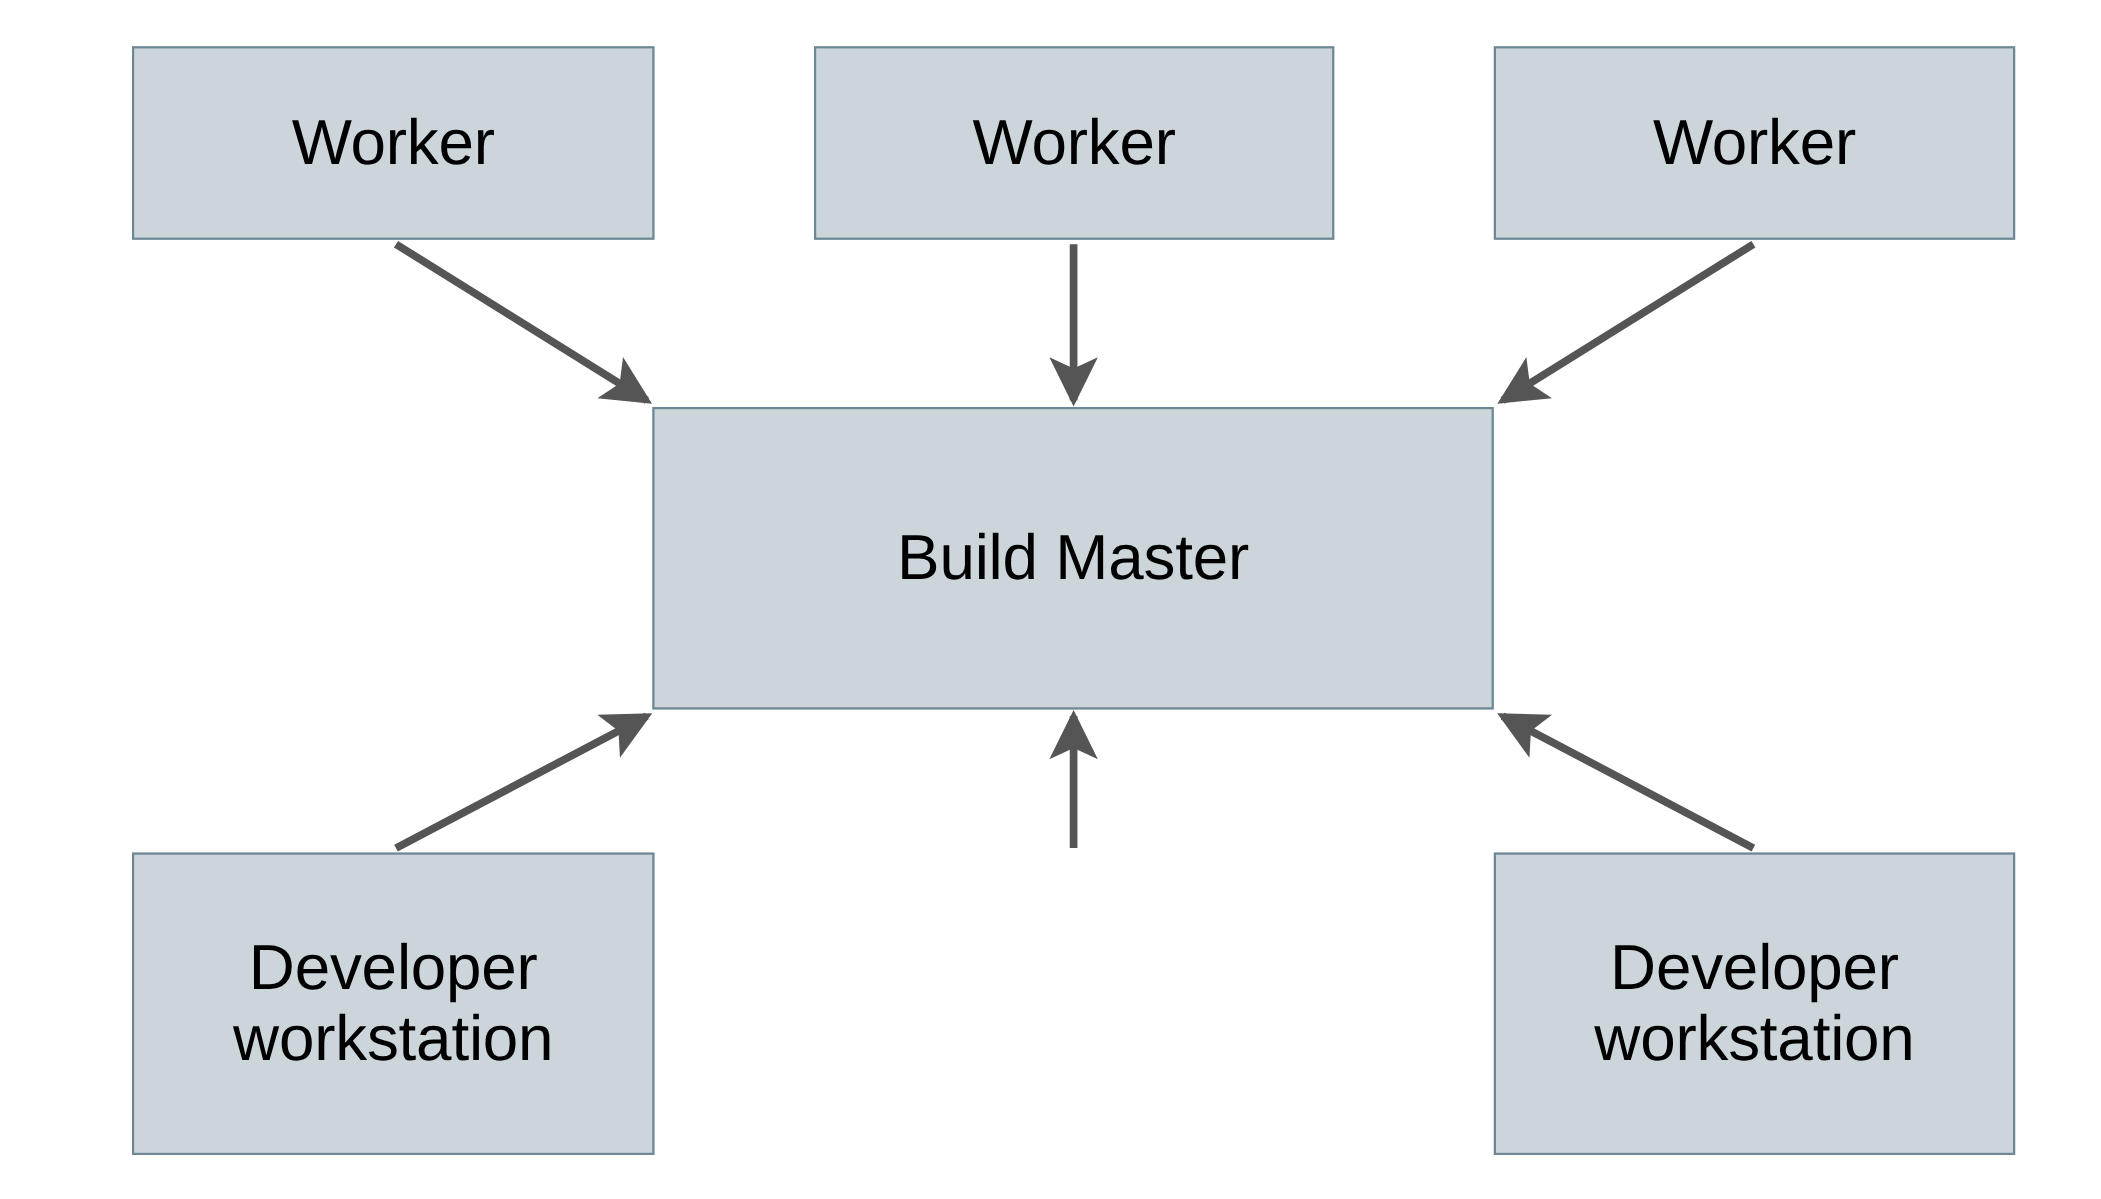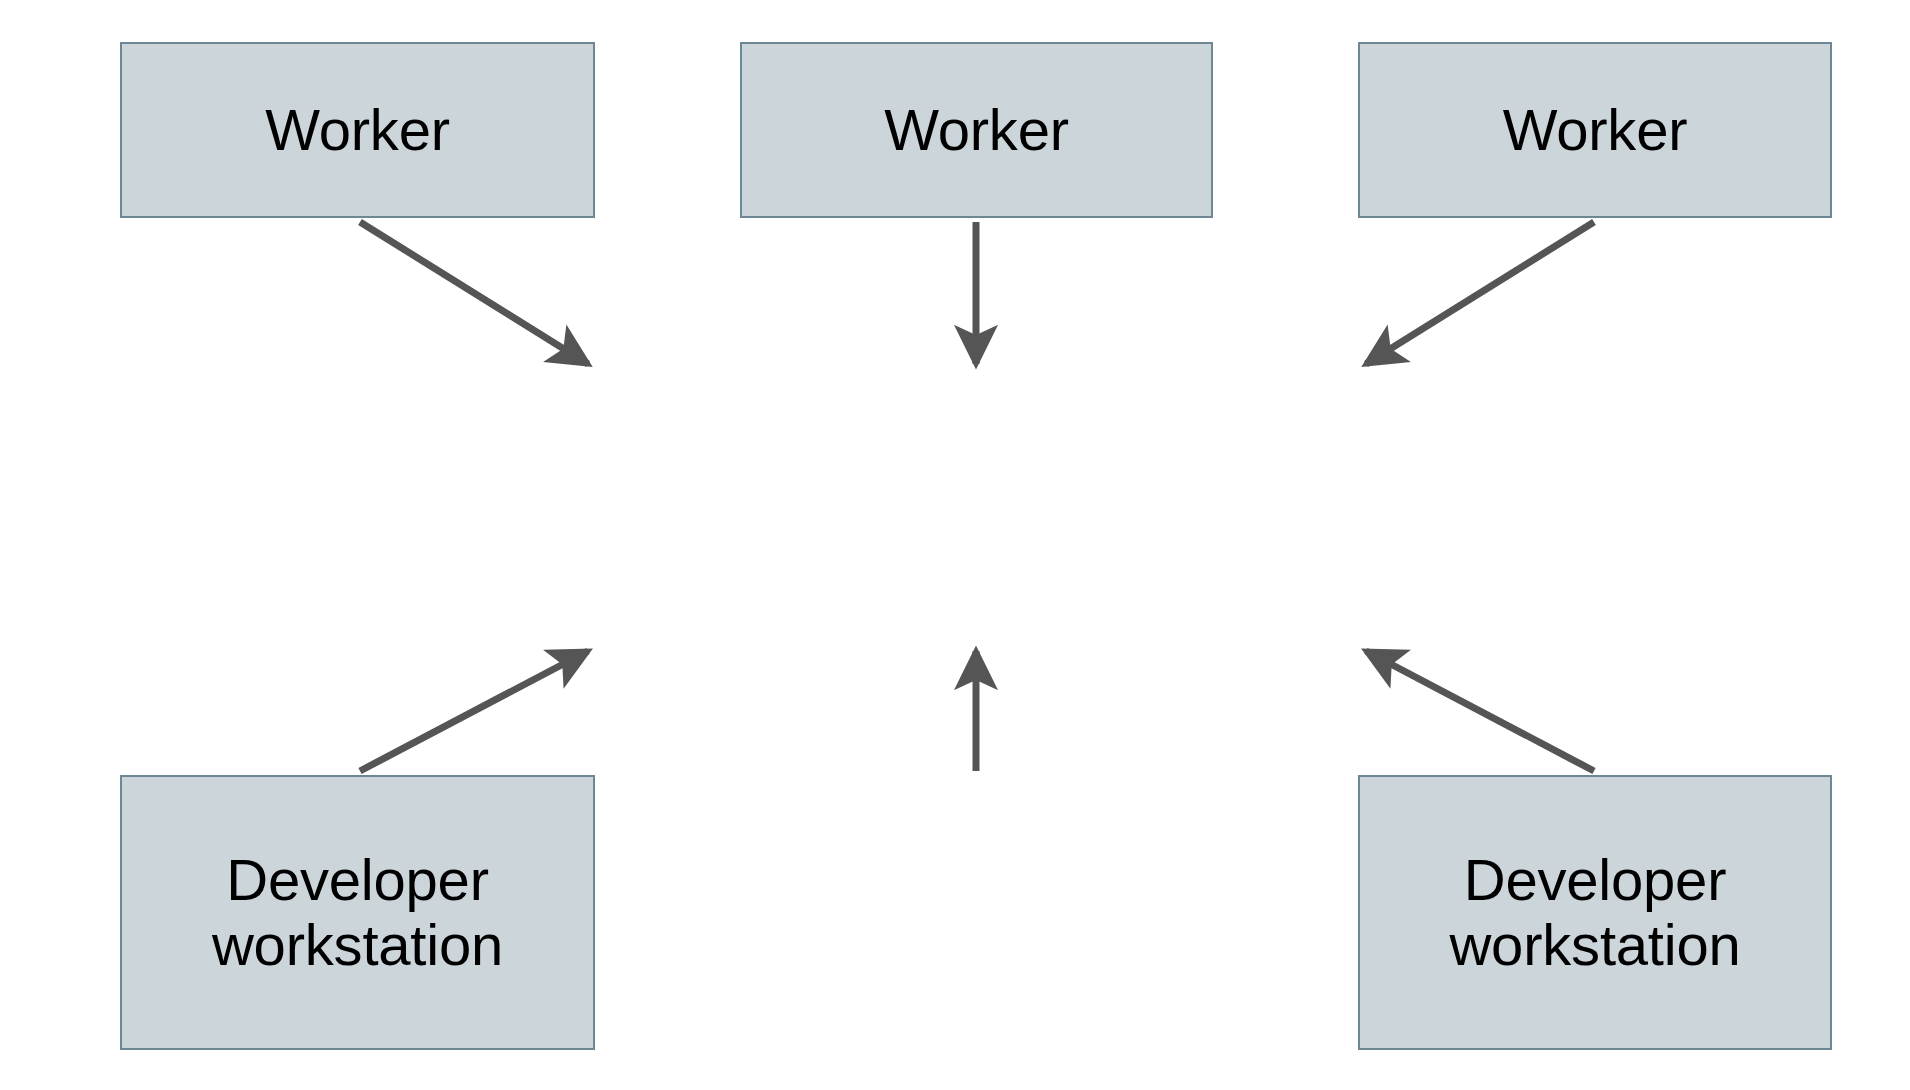--- a/index.html
+++ b/index.html
@@ -84,20 +84,23 @@
   </div>
 
   <div class="node" id="node-worker-2">
     <span class="node-label">Worker</span>
   </div>
 
   <div class="node" id="node-worker-3">
     <span class="node-label">Worker</span>
   </div>
 
+  <div class="node" id="node-build-master">
+    <span class="node-label">Build Master</span>
+  </div>
 
   <div class="node" id="node-dev-ws-1">
     <span class="node-label">Developer
 workstation</span>
   </div>
 
 
   <div class="node" id="node-dev-ws-2">
     <span class="node-label">Developer
 workstation</span>

